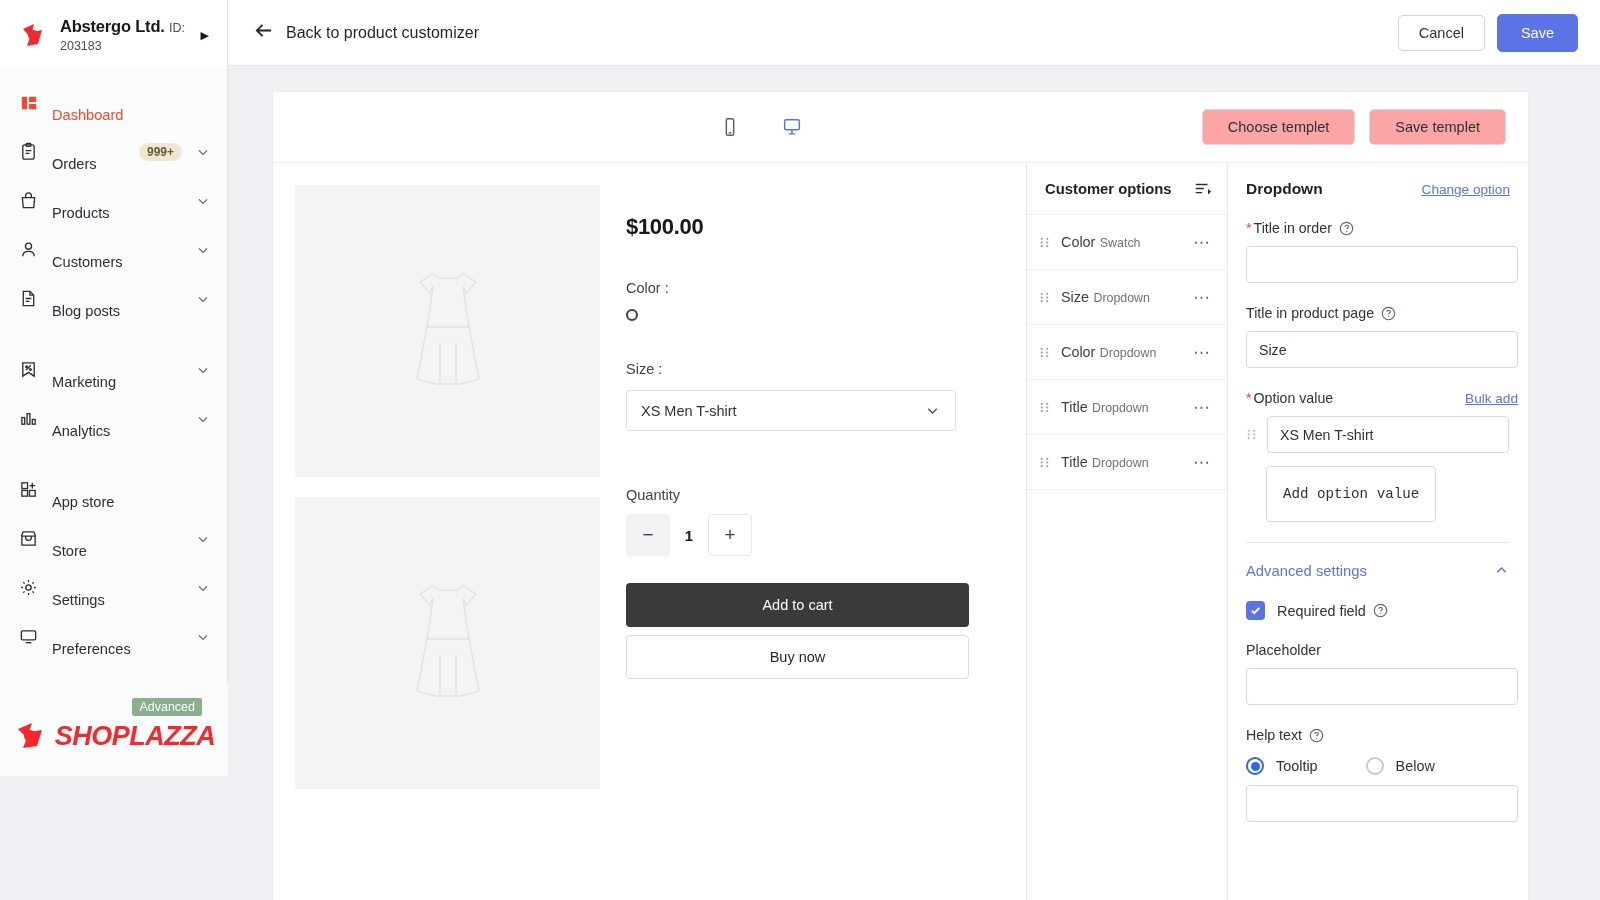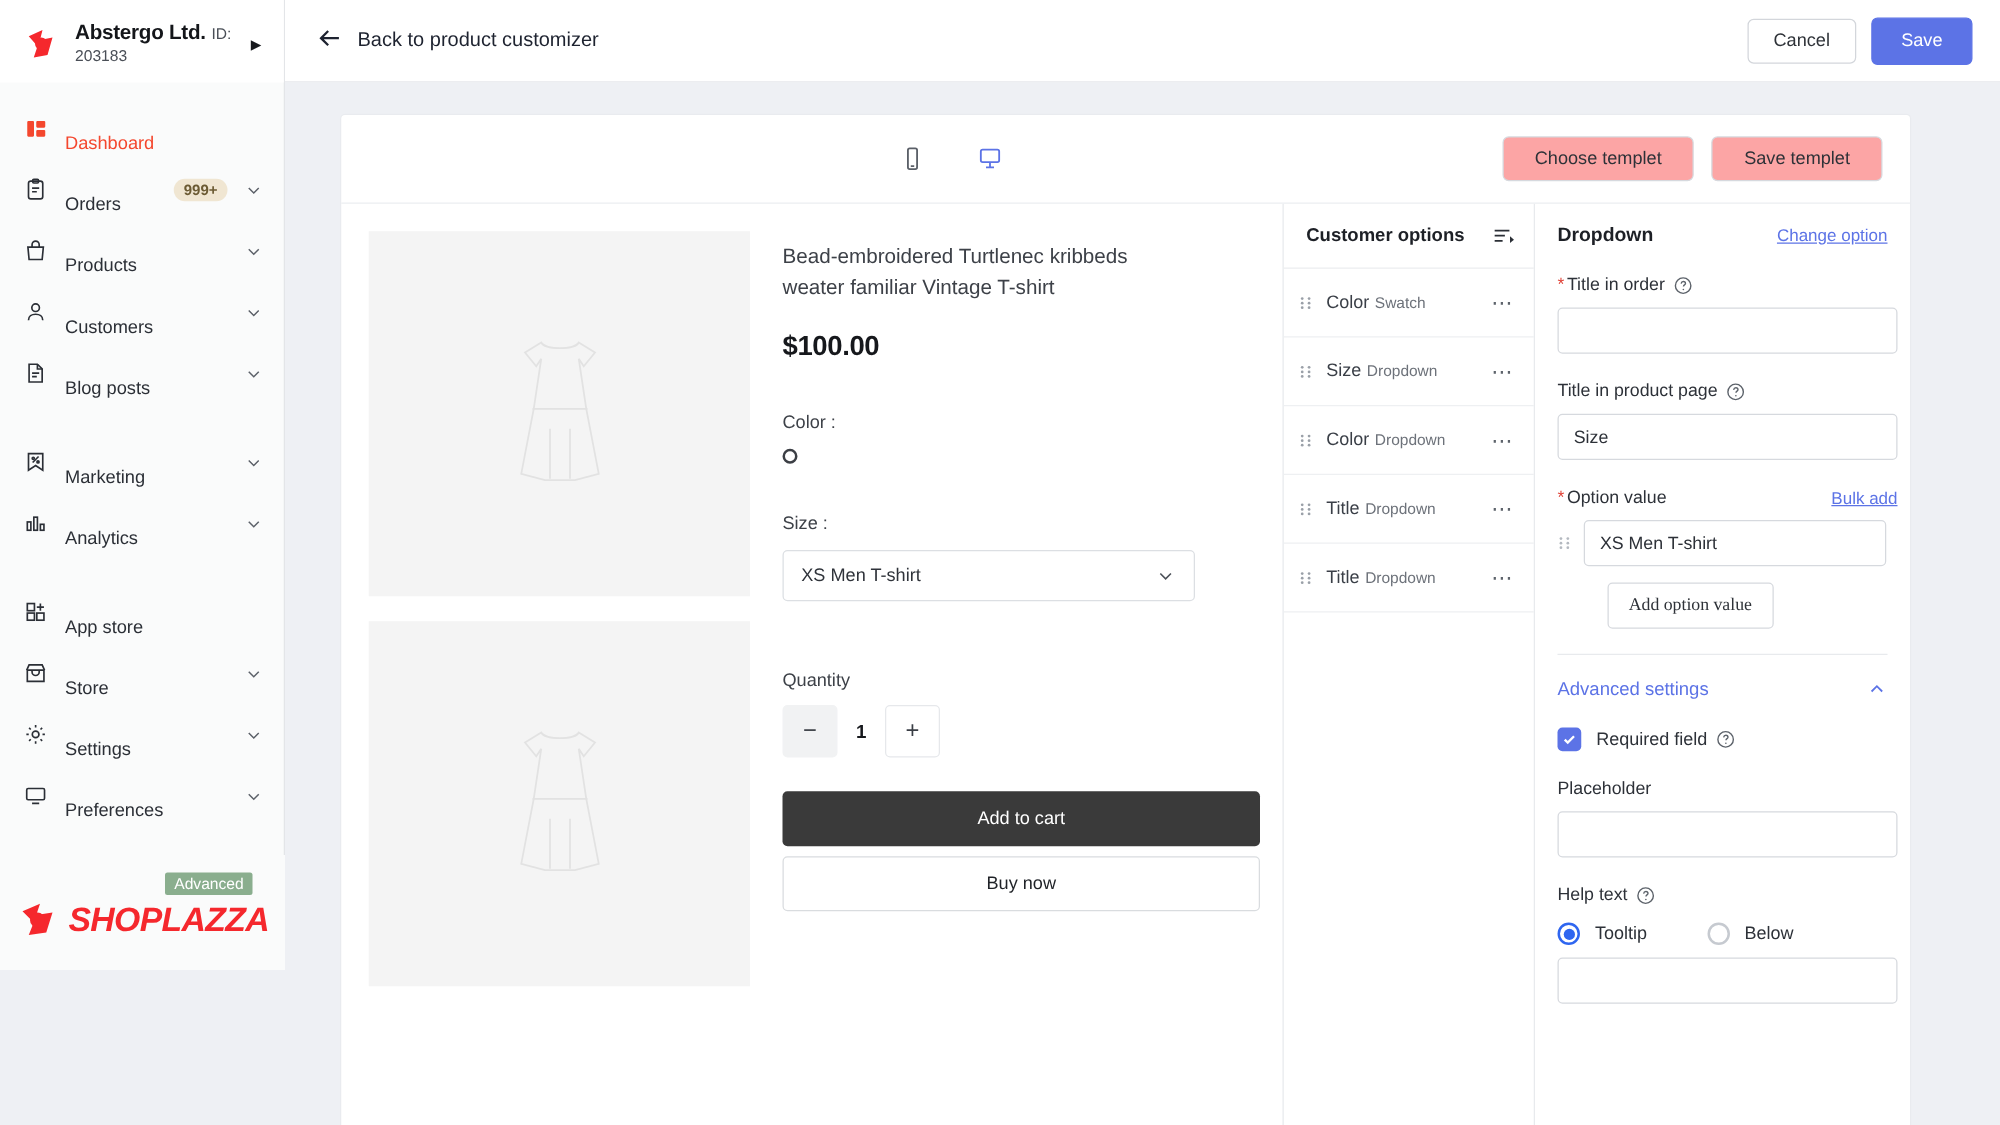--- a/index.html
+++ b/index.html
@@ -96,21 +96,21 @@
   .select-box .cv { margin-left:auto; color:#4b5058; display:flex; }
   .qty-label { font-size:14.5px; color:#3d4148; margin-top:56px; }
   .qty-row { display:flex; align-items:center; margin-top:11px; }
   .qty-btn {
     width:44px; height:42px; border:1px solid #e6e8eb; border-radius:4px;
     display:flex; align-items:center; justify-content:center; font-size:19px; color:#3a3e45; cursor:pointer; background:#fff;
   }
   .qty-btn.minus { background:#f1f2f3; border-color:#f1f2f3; }
   .qty-val { width:38px; text-align:center; font-size:15px; font-weight:700; color:#16181c; }
   .cta {
-    width:382px; height:44px; margin-top:27px; border-radius:4px; display:flex;
+    width:343px; height:44px; margin-top:27px; border-radius:4px; display:flex;
     align-items:center; justify-content:center; font-size:14.5px; cursor:pointer;
   }
   .cta-cart { background:#3a3a3a; color:#fff; }
   .cta-buy { background:#fff; color:#1f2227; border:1px solid #d9dcdf; margin-top:8px; }
 
   
   .optlist { width:202px; flex:0 0 202px; border-left:1px solid #e8eaed; border-right:1px solid #e8eaed; background:#fff; display:flex; flex-direction:column;}
   .optlist-head { height:52px; display:flex; align-items:center; padding:0 14px 0 18px; border-bottom:1px solid #ebedf0;}
   .optlist-title { font-size:14.8px; font-weight:700; color:#1d2026; }
   .sort-ico { margin-left:auto; cursor:pointer; display:flex; }
@@ -132,22 +132,22 @@
   .req { color:#e0453a; margin-right:-5px; }
   .qmark { width:15px; height:15px; flex:0 0 15px; }
   .input {
     margin-top:10px; width:272px; height:37px; border:1px solid #d6d9de; border-radius:4px;
     background:#fff; font-size:14.2px; color:#2d3138; padding:0 12px; font-family:"Liberation Sans", sans-serif;
   }
   .input::placeholder { color:#9aa0a8; }
   .val-row { display:flex; align-items:center; gap:9px; margin-top:10px; }
   .val-row .input { margin-top:0; width:242px; }
   .btn-addval {
-    margin-top:13px; margin-left:40px; background:#fff; border:1px solid #d6d9de; border-radius:4px;
-    padding:9px 16px; font-size:14.2px; color:#2e3238; cursor:pointer; font-family:Liberation Serif, serif;
+    margin-top:13px; margin-left:20px; background:#fff; border:1px solid #d6d9de; border-radius:4px;
+    padding:19px 16px; font-size:14.2px; color:#2e3238; cursor:pointer; font-family:Liberation Mono, monospace;
   }
   .divider { height:1px; background:#e8eaed; margin:20px 0 0 0; }
   .adv-row { display:flex; align-items:center; margin-top:19px; cursor:pointer;}
   .adv-label { color:#5c73e6; font-size:14.8px; }
   .adv-chev { margin-left:auto; color:#5c73e6; display:flex;}
   .check-row { display:flex; align-items:center; gap:12px; margin-top:22px; }
   .checkbox { width:19px; height:19px; border-radius:4px; background:#5c73e6; display:flex; align-items:center; justify-content:center; cursor:pointer;}
   .check-lbl { font-size:14.4px; color:#2d3138; display:flex; align-items:center; gap:7px;}
   .radio-row { display:flex; align-items:center; gap:12px; margin-top:14px; }
   .radio { width:18px; height:18px; border-radius:50%; border:2px solid #c6cad0; display:flex; align-items:center; justify-content:center; cursor:pointer; background:#fff;}
@@ -415,21 +415,20 @@
               <div class="img-box">
                 <svg viewBox="0 0 120 140" width="120" height="140" fill="none" stroke="#e2e2e2" stroke-width="1.4">
                   <path d="M45 13c3 6 27 6 30 0l13 8-9 11-4-6 6 40 10 52-19 5H48l-19-5 10-52 6-40-4 6-9-11z"></path>
                   <path d="M38 66h44"></path>
                     <path d="M52 82v40M68 82v40"></path>
                 </svg>
               </div>
             </div>
 
             <div class="pdp">
-              <div class="pdp-title">Bead-embroidered Turtlenec kribbeds weater familiar Vintage T-shirt</div>
               <div class="pdp-price">$100.00</div>
 
               <div class="opt-label">Color :</div>
               <div class="swatches">
                 <span class="swatch-wrap sel"><span class="swatch" id="sw0" style="background: rgb(143, 176, 218);"></span></span>
                 <span class="swatch-wrap"><span class="swatch" id="sw1" style="background: rgb(111, 189, 228);"></span></span>
                 <span class="swatch-wrap"><span class="swatch" id="sw2" style="background: rgb(140, 192, 204);"></span></span>
                 <span class="swatch-wrap"><span class="swatch" id="sw3" style="background: rgb(143, 171, 205);"></span></span>
                 <span class="swatch-wrap"><span class="swatch" id="sw4" style="background: rgb(196, 217, 229);"></span></span>
               </div>

